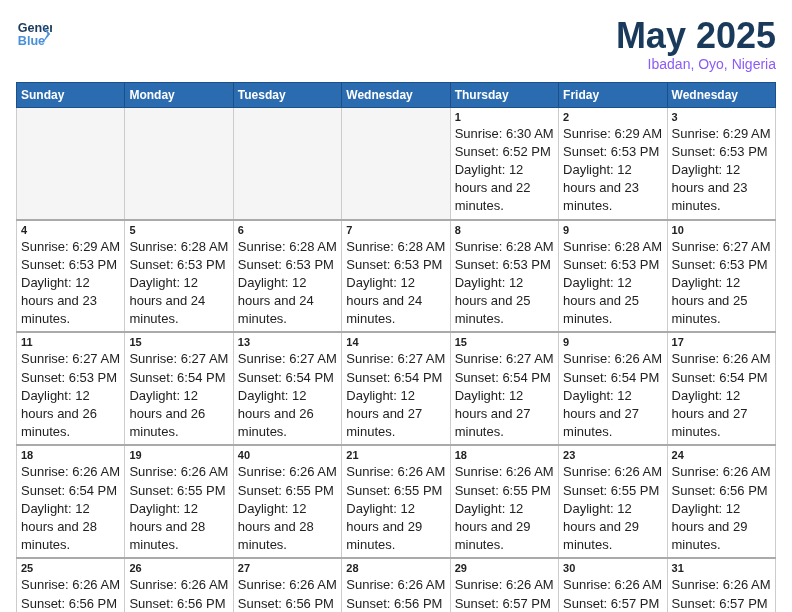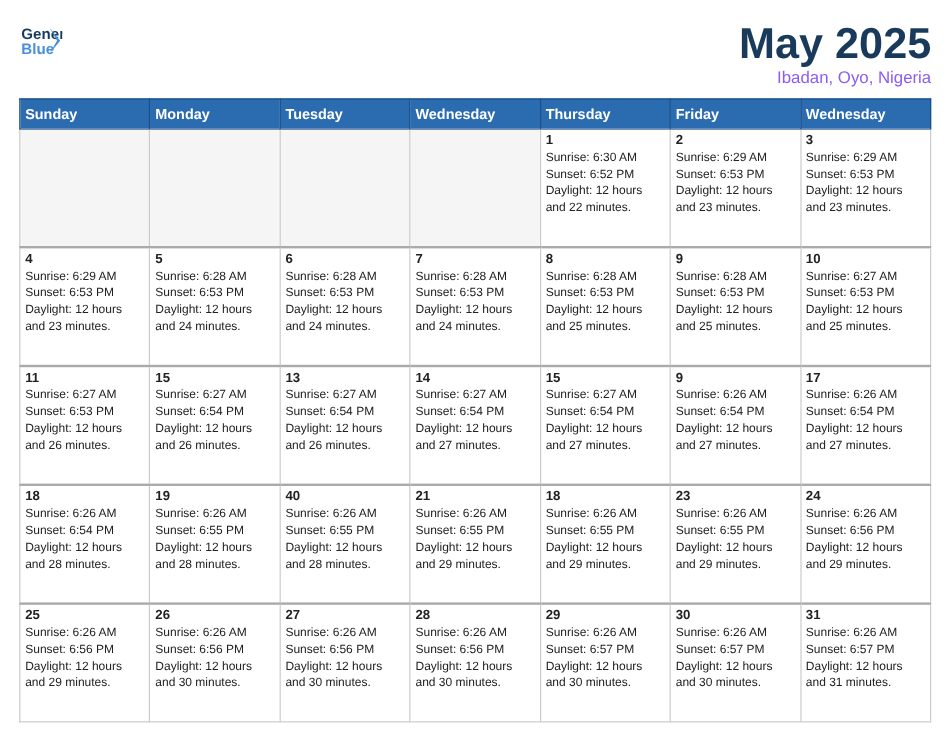--- a/index.html
+++ b/index.html
@@ -78,21 +78,21 @@
     .calendar tr:nth-child(even) td:not(.empty) {
       background: #fff;
     }
     .day-number {
       font-weight: bold;
       font-size: 11px;
       margin-bottom: 2px;
       display: block;
     }
     .day-info {
-      font-size: 10px;
+      font-size: 13px;
       line-height: 1.4;
       color: #222;
     }
     .row-separator td {
       border-top: 2px solid #aaa;
     }
   </style>
 </head>
 <body>
 

